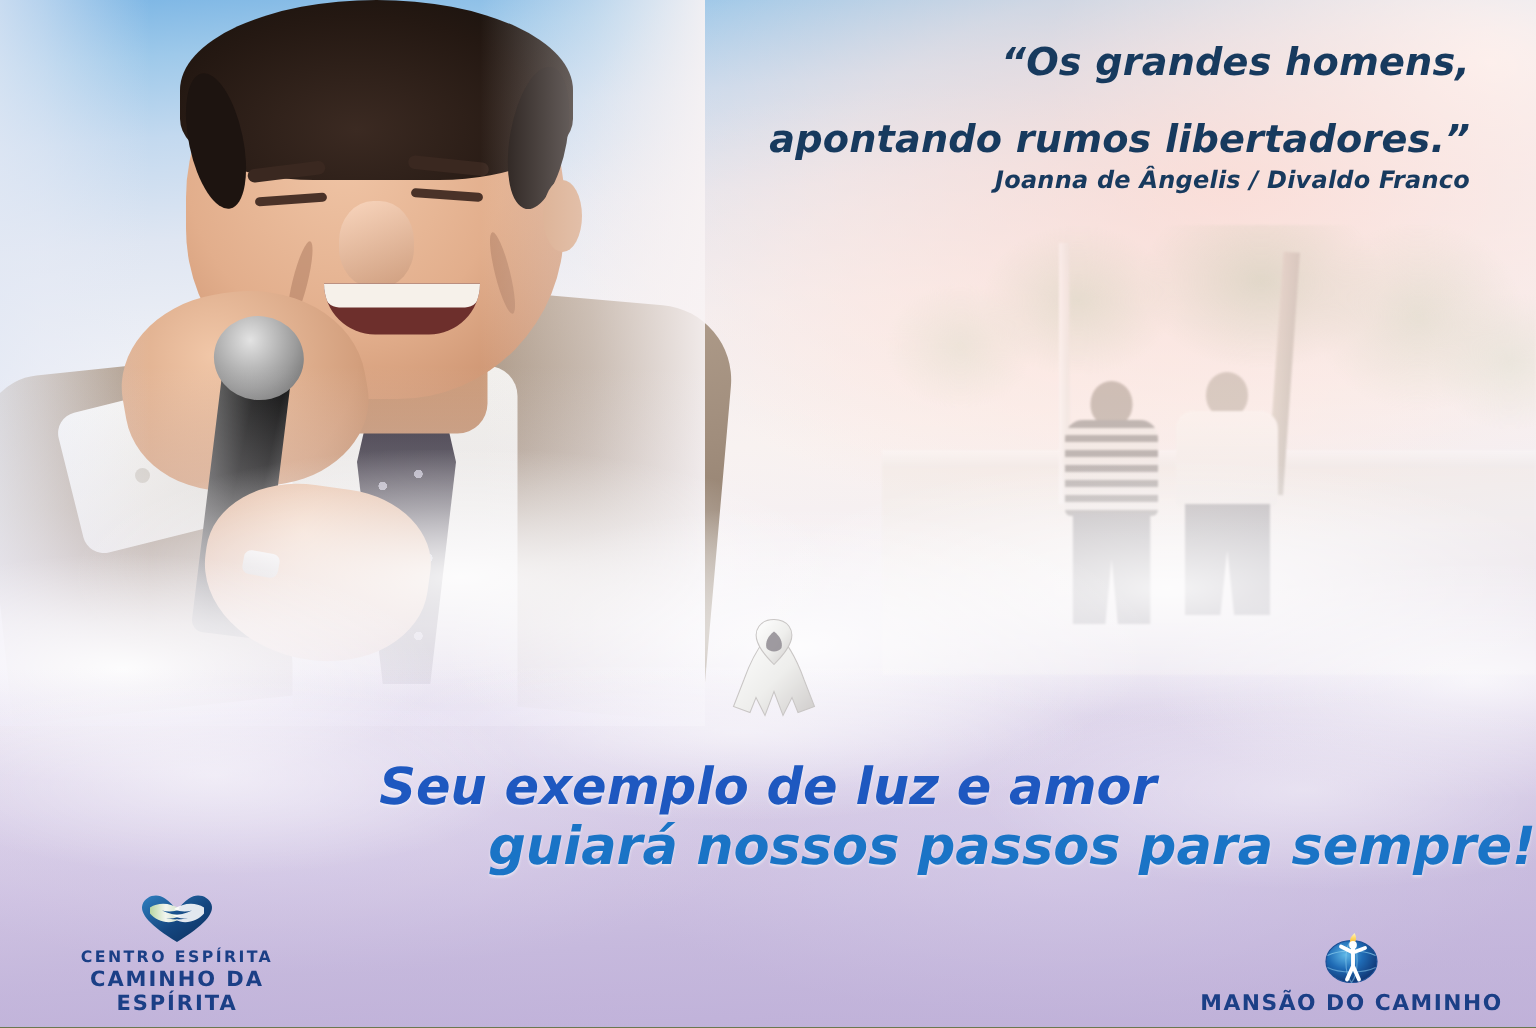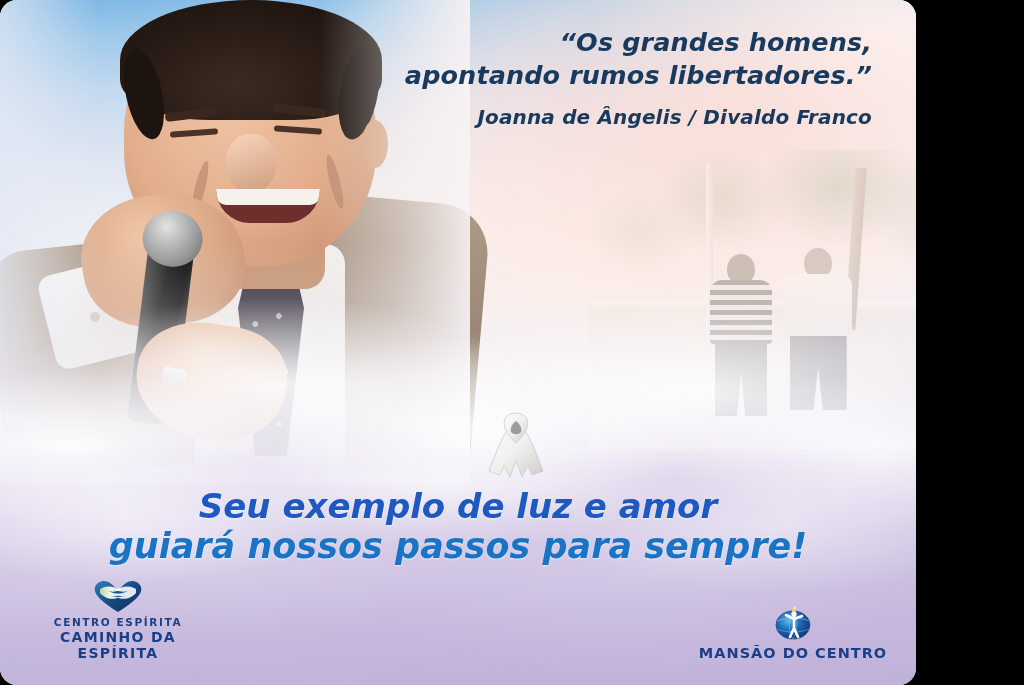--- a/index.html
+++ b/index.html
@@ -1,24 +1,23 @@
 <!DOCTYPE html>
 <html lang="pt-BR"><head>
 <meta charset="utf-8">
 <title>Tributo</title>
 <style>
   html,body{margin:0;padding:0;background:#000;}
   *{box-sizing:border-box;}
   .stage{
     position:relative;
-    width:916px;height:685px;
+    width:1024px;height:685px;
     overflow:hidden;
     font-family:"DejaVu Sans","Liberation Sans",sans-serif;
     background:#bef264;
-    border-radius:17px;
   }
 
   
   .bg-sky{
     position:absolute;inset:0;
     background:
       linear-gradient(175deg,
         #79b4e4 0%,
         #9ec9ea 6%,
         #c3d9ef 13%,
@@ -180,41 +179,40 @@
     position:absolute;right:44px;top:26px;width:640px;
     text-align:right;
   }
   .quote-line{
     font-style:italic;font-weight:bold;
     font-size:25.5px;line-height:33px;
     letter-spacing:.1px;
     white-space:nowrap;
   }
   .quote-attr{
-    margin-top:13px;
     font-style:italic;font-weight:bold;
-    font-size:20px;letter-spacing:.15px;
+    font-size:16px;letter-spacing:.15px;
   }
 
   
   .ribbon{position:absolute;left:487px;top:409px;width:58px;height:74px;}
 
   
   .headline{position:absolute;left:0;right:0;top:486px;text-align:center;}
   .hl{
     font-style:italic;font-weight:bold;
     line-height:40px;white-space:nowrap;
     text-shadow:0 1px 2px rgba(255,255,255,.55);
   }
   .hl1{font-size:37px;}
-  .hl2{font-size:34px;}
-  .hl3{font-size:35px;}
-
-  
-  .logo{position:absolute;bottom:24px;text-align:center;}
+  .hl2{font-size:34px;margin-top:19px;}
+  .hl3{font-size:35px;text-align:right;}
+
+  
+  .logo{position:absolute;bottom:8px;text-align:center;}
   .logo-left{left:18px;width:200px;}
   .logo-right{right:8px;width:230px;}
   .logo-mark{display:block;margin:0 auto 3px;}
   .logo-l1{font-size:10.5px;font-weight:bold;letter-spacing:1.6px;line-height:13px;}
   .logo-l2{font-size:14px;font-weight:bold;letter-spacing:1.3px;line-height:16px;}
   .logo-right .logo-l2{font-size:14.5px;letter-spacing:1px;}
 </style>
 </head>
 <body>
 
@@ -271,21 +269,21 @@
     <div class="pt-fadeL"></div>
     <div class="pt-fadeR"></div>
     <div class="pt-fade"></div>
   </div>
 
   <div class="clouds"></div>
   <div class="clouds2"></div>
 
   <div class="quote">
     <div class="quote-line" style="color: rgb(23, 58, 94);">“Os grandes homens,</div>
-    <div class="quote-line" style="color: rgb(23, 58, 94);">apontando rumos libertadores.”</div>
+    <div class="quote-line" style="color: rgb(23, 58, 94); margin-top: 18px;">apontando rumos libertadores.”</div>
     <div class="quote-attr" style="color: rgb(23, 58, 94);">Joanna de Ângelis / Divaldo Franco</div>
   </div>
 
   <div class="ribbon">
     <svg width="58" height="74" viewBox="0 0 58 74" aria-hidden="true">
       <defs>
         <linearGradient id="rg" x1="0" y1="0" x2="1" y2="1">
           <stop offset="0%" stop-color="#ffffff"></stop>
           <stop offset="55%" stop-color="#eeeeec"></stop>
           <stop offset="100%" stop-color="#cfcccb"></stop>
@@ -341,16 +339,16 @@
       <ellipse cx="22" cy="27" rx="17" ry="14" fill="url(#globe)"></ellipse>
       <ellipse cx="22" cy="27" rx="17" ry="14" fill="none" stroke="#1b4f96" stroke-width=".8"></ellipse>
       <path d="M6 23 C14 19 30 19 38 23" fill="none" stroke="#8fd0f0" stroke-width=".8" opacity=".7"></path>
       <path d="M6 31 C14 35 30 35 38 31" fill="none" stroke="#8fd0f0" stroke-width=".8" opacity=".55"></path>
       <path d="M22 13 C17 17 17 35 22 41 C27 35 27 17 22 13 Z" fill="none" stroke="#8fd0f0" stroke-width=".8" opacity=".5"></path>
       <path d="M24 8 C21 11 20 14 22 16 C25 15 26 11 24 8 Z" fill="url(#flame)"></path>
       <circle cx="23" cy="16" r="2.6" fill="#ffffff"></circle>
       <path d="M23 18 L23 30 M23 21 L15 17 M23 21 L31 18 M23 30 L19 39 M23 30 L27 39" stroke="#ffffff" stroke-width="2.6" stroke-linecap="round" fill="none"></path>
     </svg>
     <div class="logo-l1" style="color: rgb(27, 63, 134);"></div>
-    <div class="logo-l2" style="color: rgb(27, 63, 134);">MANSÃO DO CENTRO</div>
+    <div class="logo-l2" style="color: rgb(27, 63, 134);">MANSÃO DO CAMINHO</div>
   </div>
 
 </div>
 
 </body></html>

